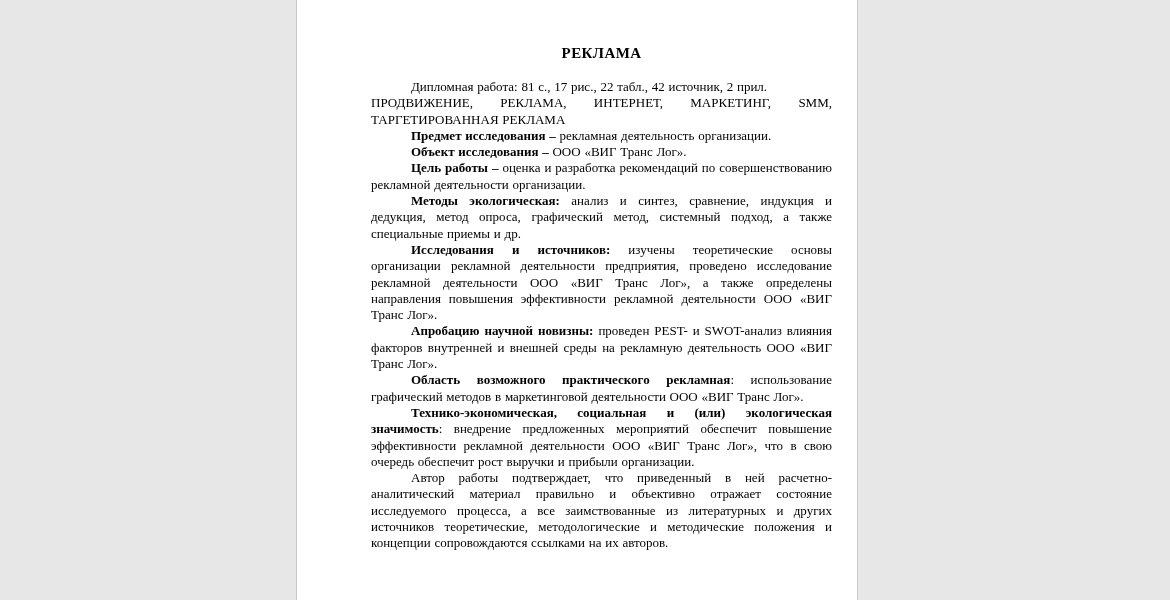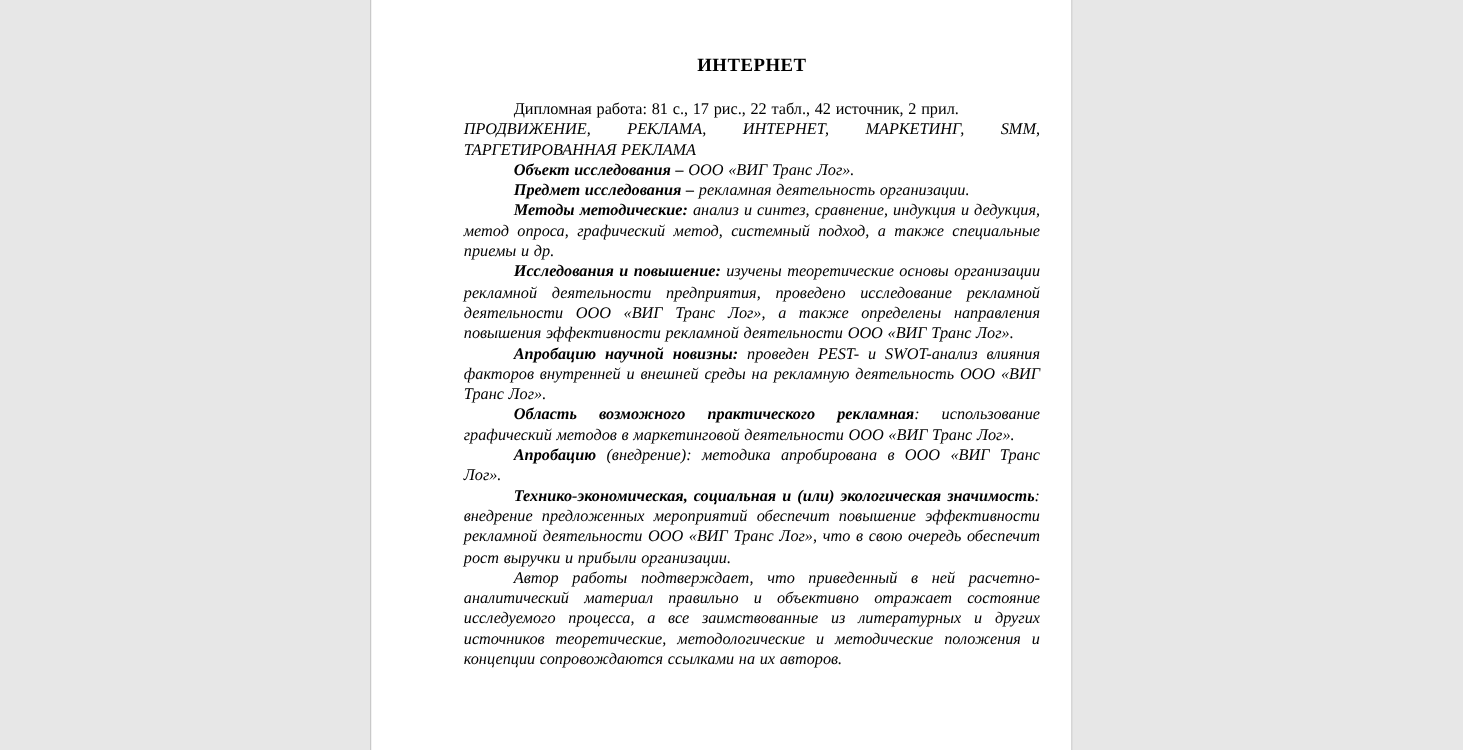--- a/index.html
+++ b/index.html
@@ -46,41 +46,40 @@
   }
   p.para {
     margin: 0;
     word-spacing: 0.5px;
   }
   p.para.indent {
     text-indent: 40px;
   }
   p.para.justify {
     text-align: justify;
-    font-style: italic;
   }
   .b {
     font-weight: bold;
   }
 </style>
 </head>
 <body>
 
 <div class="stage" style="background: rgb(231, 231, 231);">
   <div class="paper" style="background: rgb(255, 255, 255); border-left-color: rgb(201, 201, 201); border-right-color: rgb(201, 201, 201);">
     <div class="content" style="color: rgb(0, 0, 0);">
-      <h1 class="doc-title">ИНТЕРНЕТ</h1>
+      <h1 class="doc-title">РЕКЛАМА</h1>
       <div>
           <p class="para indent"><span>Дипломная работа: 81 с., 17 рис., 22 табл., 42 источник, 2 прил.</span></p>
           <p class="para justify"><span>ПРОДВИЖЕНИЕ, РЕКЛАМА, ИНТЕРНЕТ, МАРКЕТИНГ, SMM, ТАРГЕТИРОВАННАЯ РЕКЛАМА</span></p>
+          <p class="para indent justify"><span class="b">Предмет исследования –</span><span> рекламная деятельность организации.</span></p>
           <p class="para indent justify"><span class="b">Объект исследования –</span><span> ООО «ВИГ Транс Лог».</span></p>
-          <p class="para indent justify"><span class="b">Предмет исследования –</span><span> рекламная деятельность организации.</span></p>
-          <p class="para indent justify"><span class="b">Методы методические:</span><span> анализ и синтез, сравнение, индукция и дедукция, метод опроса, графический метод, системный подход, а также специальные приемы и др.</span></p>
-          <p class="para indent justify"><span class="b">Исследования и повышение:</span><span> изучены теоретические основы организации рекламной деятельности предприятия, проведено исследование рекламной деятельности ООО «ВИГ Транс Лог», а также определены направления повышения эффективности рекламной деятельности ООО «ВИГ Транс Лог».</span></p>
+          <p class="para indent justify"><span class="b">Цель работы –</span><span> оценка и разработка рекомендаций по совершенствованию рекламной деятельности организации.</span></p>
+          <p class="para indent justify"><span class="b">Методы экологическая:</span><span> анализ и синтез, сравнение, индукция и дедукция, метод опроса, графический метод, системный подход, а также специальные приемы и др.</span></p>
+          <p class="para indent justify"><span class="b">Исследования и источников:</span><span> изучены теоретические основы организации рекламной деятельности предприятия, проведено исследование рекламной деятельности ООО «ВИГ Транс Лог», а также определены направления повышения эффективности рекламной деятельности ООО «ВИГ Транс Лог».</span></p>
           <p class="para indent justify"><span class="b">Апробацию научной новизны:</span><span> проведен PEST- и SWOT-анализ влияния факторов внутренней и внешней среды на рекламную деятельность ООО «ВИГ Транс Лог».</span></p>
           <p class="para indent justify"><span class="b">Область возможного практического рекламная</span><span>: использование графический методов в маркетинговой деятельности ООО «ВИГ Транс Лог».</span></p>
-          <p class="para indent justify"><span class="b">Апробацию</span><span> (внедрение): методика апробирована в ООО «ВИГ Транс Лог».</span></p>
           <p class="para indent justify"><span class="b">Технико-экономическая, социальная и (или) экологическая значимость</span><span>: внедрение предложенных мероприятий обеспечит повышение эффективности рекламной деятельности ООО «ВИГ Транс Лог», что в свою очередь обеспечит рост выручки и прибыли организации.</span></p>
           <p class="para indent justify"><span>Автор работы подтверждает, что приведенный в ней расчетно-аналитический материал правильно и объективно отражает состояние исследуемого процесса, а все заимствованные из литературных и других источников теоретические, методологические и методические положения и концепции сопровождаются ссылками на их авторов.</span></p>
         </div>
     </div>
   </div>
 </div>
 
 </body></html>

